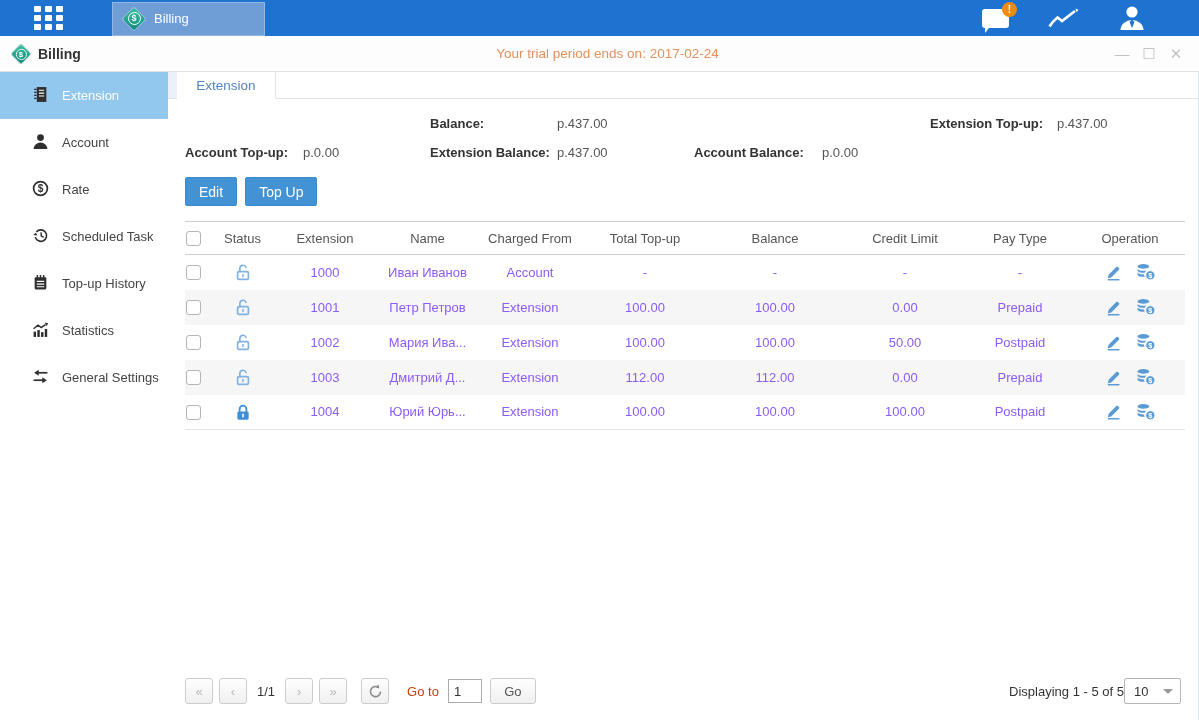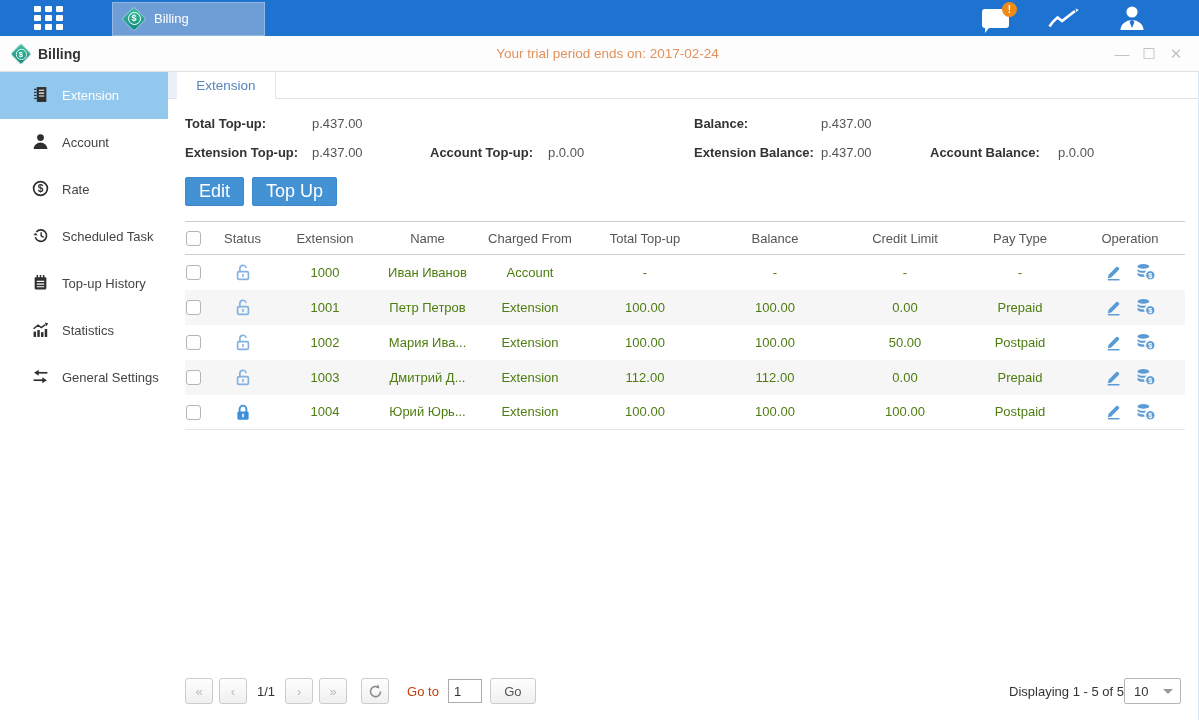--- a/index.html
+++ b/index.html
@@ -58,30 +58,30 @@
          border-bottom:1px solid #fff; cursor:pointer; font-size:13.5px; }
 
   
   .sum-grid { margin:17px 0 0 17px; display:grid; grid-template-columns:245px 264px 236px auto;
               row-gap:14px; }
   .lab { font-weight:bold; color:#333; display:inline-block; min-width:127px; }
   .val { color:#555; }
 
   
   .btn-row { margin:17px 0 0 17px; display:flex; gap:8px; }
-  .btn { background:#4392d4; border:1px solid #3d89c9; color:#fff; font-size:18px;
+  .btn { background:#4392d4; border:1px solid #3d89c9; color:#fff; font-size:14px;
          padding:0 13px; height:29px; border-radius:2px; cursor:pointer;
          font-family:"Liberation Sans",sans-serif; }
 
   
   .table-wrap { margin:15px 13px 0 17px; }
   table { width:100%; border-collapse:collapse; table-layout:fixed; }
   thead th { border-top:1px solid #cfcfcf; border-bottom:1px solid #cfcfcf; height:33px;
              font-weight:normal; color:#555; text-align:center; font-size:13px; }
-  tbody td { height:35px; text-align:center; color:#4d7c0f; }
+  tbody td { height:35px; text-align:center; color:#8b5cf6; }
   tbody tr:nth-child(even) { background:#f6f6f6; }
   tbody tr:last-child td { border-bottom:1px solid #e3e3e3; }
   th.cb-col, td.cb-col { text-align:left; padding-left:1px; }
   .cb { display:inline-block; width:15px; height:15px; border:1px solid #b5b5b5; border-radius:3px;
         background:#fff; vertical-align:middle; cursor:pointer; }
   .status-icon svg, .op svg { vertical-align:middle; }
   td.op-col { white-space:nowrap; }
   .op { display:inline-block; margin:0 7px; cursor:pointer; }
 
   
@@ -223,23 +223,20 @@
       </div>
     </div>
 
   <div class="content">
     <div class="tabbar">
       <div class="tab-lead"></div>
       <div class="tab">Extension</div>
     </div>
 
     <div class="sum-grid">
-      <div class="sum-cell">
-        <span class="lab">Total Top-up:</span><span class="val">p.437.00</span>
-      </div>
       <div></div>
       <div class="sum-cell">
         <span class="lab">Balance:</span><span class="val">p.437.00</span>
       </div>
       <div></div>
       <div class="sum-cell">
         <span class="lab">Extension Top-up:</span><span class="val">p.437.00</span>
       </div>
       <div class="sum-cell">
         <span class="lab" style="min-width:118px">Account Top-up:</span><span class="val">p.0.00</span>

